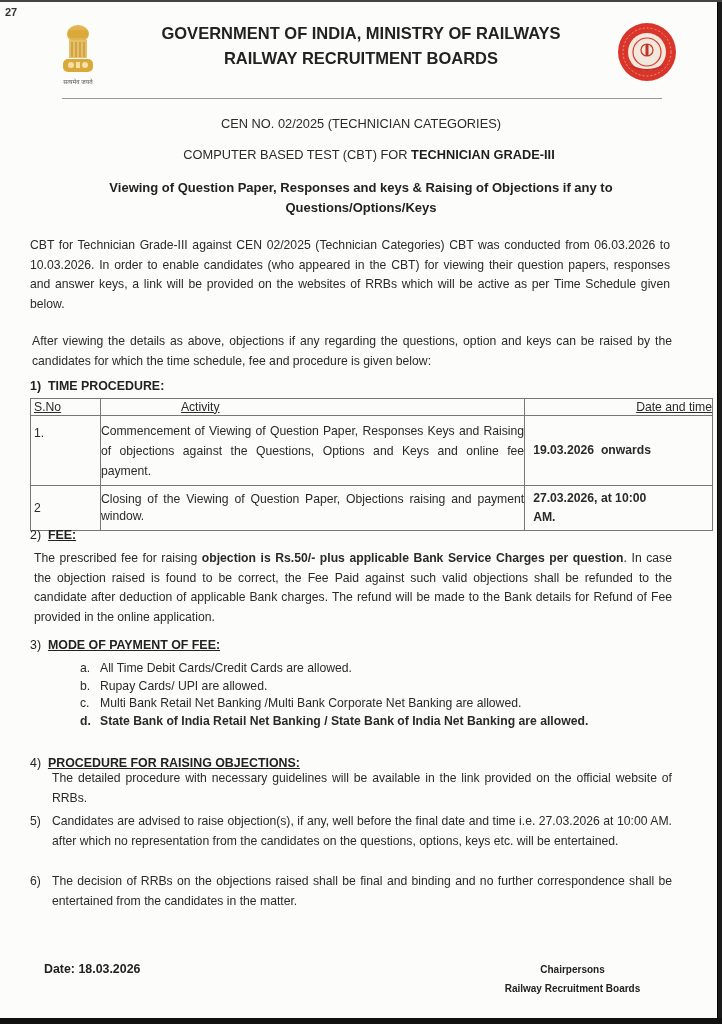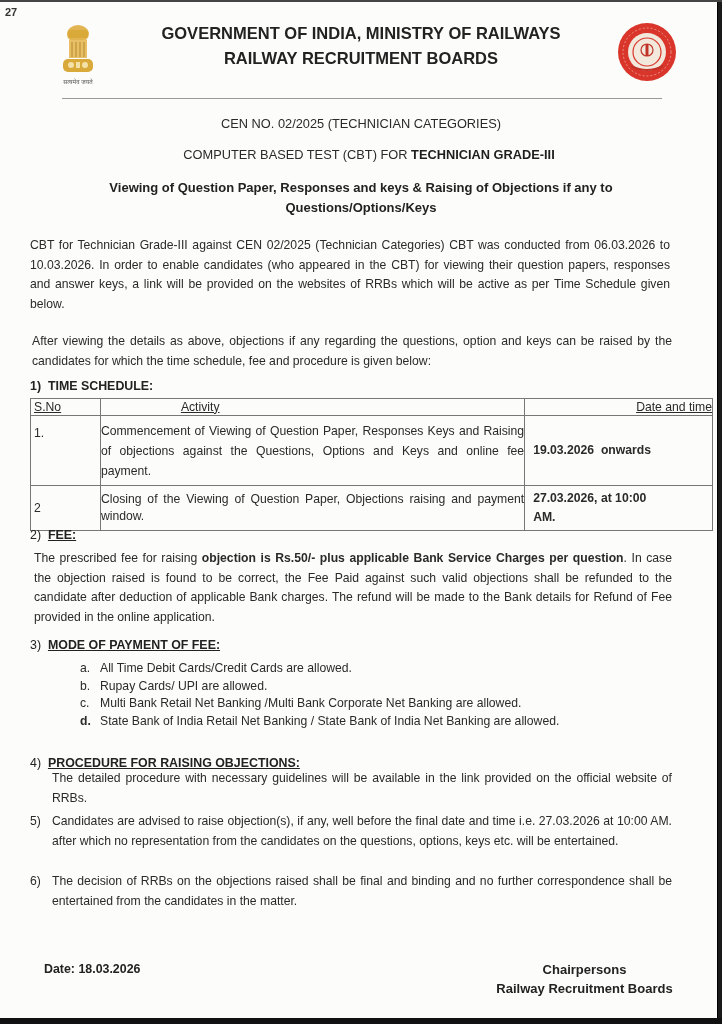--- a/index.html
+++ b/index.html
@@ -27,21 +27,21 @@
   .c2 { width: 425px; padding: 0 0; }
   .c3 { width: 188px; padding-left: 8px; }
   .row1 td { height: 70px; }
   .row2 td { height: 45px; }
   .act { text-align: justify; text-align-last: left; line-height: 20px; }
   .act2 { text-align: justify; text-align-last: left; line-height: 17px; }
   .dt { font-weight: bold; line-height: 19px; }
   .list { position: absolute; left: 80px; font-size: 12.2px; line-height: 17.5px; color: #2a2a2a; }
   .list div span.m { display: inline-block; width: 20px; }
   .date-lbl { position: absolute; left: 44px; top: 960px; font-size: 12.4px; font-weight: bold; color: #222; }
-  .sign { position: absolute; left: 482px; top: 958px; width: 205px; text-align: center; font-size: 13px; font-weight: bold; line-height: 19px; color: #222; }
+  .sign { position: absolute; left: 470px; top: 958px; width: 205px; text-align: center; font-size: 10px; font-weight: bold; line-height: 19px; color: #222; }
   .bottom-bar { position: absolute; left: 0; top: 1018px; width: 722px; height: 6px; background: #111; }
   .top-bar { position: absolute; left: 0; top: 0; width: 722px; height: 2px; background: #444; }
 </style>
 </head>
 <body>
 
 <div class="top-bar"></div>
 <div class="page">
 
   <div class="pgnum">27</div>
@@ -85,21 +85,21 @@
     <span>COMPUTER BASED TEST (CBT) FOR </span><b style="color:#1e1e1e;">TECHNICIAN GRADE-III</b>
   </div>
 
   <div class="subj" style="top:176px;">Viewing of Question Paper, Responses and keys &amp; Raising of Objections if any to Questions/Options/Keys</div>
 
   <div class="para just" style="left:30px; top:234px; width:640px;">CBT for Technician Grade-III against CEN 02/2025 (Technician Categories) CBT was conducted from 06.03.2026 to 10.03.2026. In order to enable candidates (who appeared in the CBT) for viewing their question papers, responses and answer keys, a link will be provided on the websites of RRBs which will be active as per Time Schedule given below.</div>
 
   <div class="para just" style="left:32px; top:330px; width:640px;">After viewing the details as above, objections if any regarding the questions, option and keys can be raised by the candidates for which the time schedule, fee and procedure is given below:</div>
 
   <div class="sect" style="left:30px; top:377px;">
-    <span>1)</span>&nbsp; <span>TIME SCHEDULE:</span>
+    <span>1)</span>&nbsp; <span>TIME PROCEDURE:</span>
   </div>
 
   <table class="sched">
     <tbody>
         <tr>
       <th class="c1">S.No</th>
       <th class="c2" style="text-align:left; padding-left:80px;">Activity</th>
       <th class="c3" style="text-align:right; padding-left:0;">Date and time</th>
     </tr>
     <tr class="row1">
@@ -122,21 +122,21 @@
   <div class="para just" style="left:34px; top:547px; width:638px;"><span>The prescribed fee for raising </span><b>objection is Rs.50/- plus applicable Bank Service Charges per question</b><span>. In case the objection raised is found to be correct, the Fee Paid against such valid objections shall be refunded to the candidate after deduction of applicable Bank charges. The refund will be made to the Bank details for Refund of Fee provided in the online application.</span></div>
 
   <div class="sect" style="left:30px; top:636px; font-weight:normal;">
     <span>3)</span>&nbsp; <span class="u" style="font-weight:bold;">MODE OF PAYMENT OF FEE:</span>
   </div>
 
   <div class="list" style="top:658px;">
     <div><span class="m">a.</span><span>All Time Debit Cards/Credit Cards are allowed.</span></div>
     <div><span class="m">b.</span><span>Rupay Cards/ UPI are allowed.</span></div>
     <div><span class="m">c.</span><span>Multi Bank Retail Net Banking /Multi Bank Corporate Net Banking are allowed.</span></div>
-    <div style="font-weight:bold;"><span class="m">d.</span><span style="font-weight:normal;">State Bank of India Retail Net Banking / State Bank of India Net Banking are allowed.</span></div>
+    <div style="font-weight:bold;"><span class="m">d.</span><span style="font-weight:bold;">State Bank of India Retail Net Banking / State Bank of India Net Banking are allowed.</span></div>
   </div>
 
   <div class="sect" style="left:30px; top:742px; font-weight:normal;margin-top:12px;">
     <span>4)</span>&nbsp; <span class="u" style="font-weight:bold;">PROCEDURE FOR RAISING OBJECTIONS:</span>
   </div>
 
   <div class="para just" style="left:52px; top:767px; width:620px;">The detailed procedure with necessary guidelines will be available in the link provided on the official website of RRBs.</div>
 
   <div class="para just" style="left:30px; top:810px; width:642px; padding-left:22px; text-indent:-22px;"><span style="display:inline-block; width:22px; text-indent:0;">5)</span><span>Candidates are advised to raise objection(s), if any, well before the final date and time i.e. 27.03.2026 at 10:00 AM. after which no representation from the candidates on the questions, options, keys etc. will be entertained.</span></div>
 

